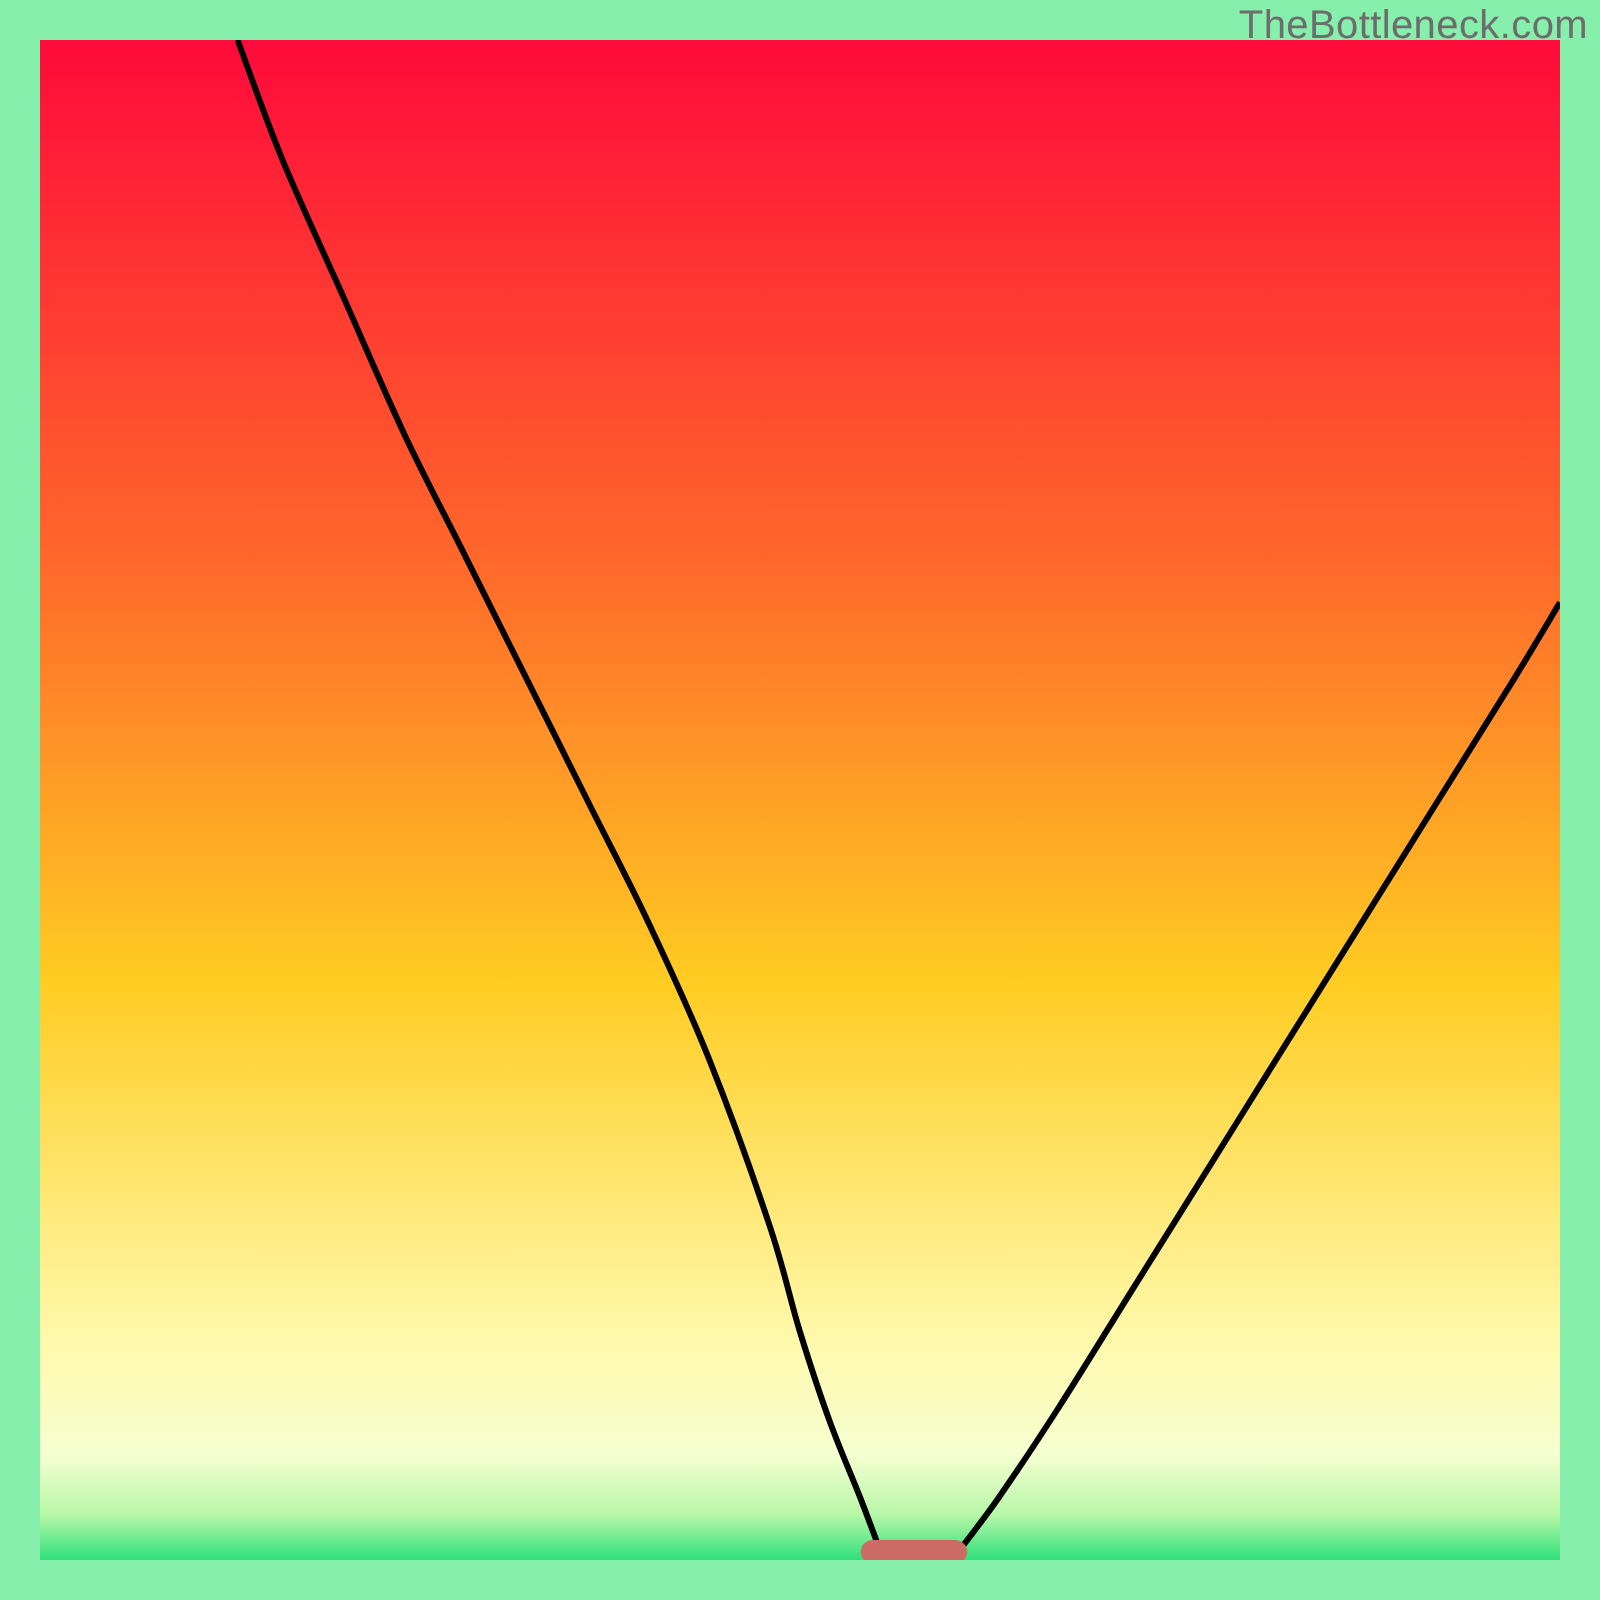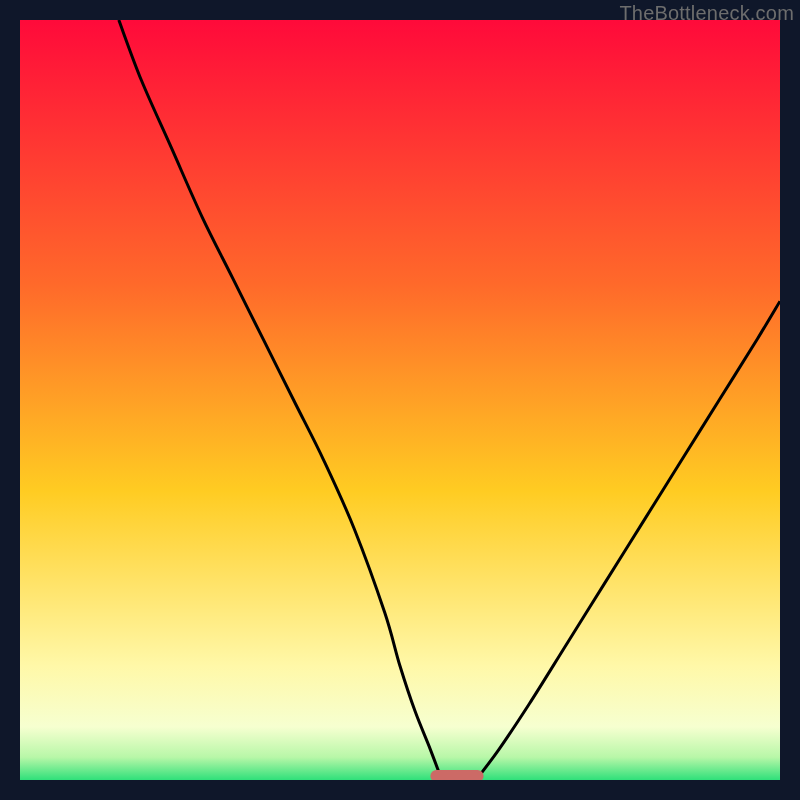--- a/index.html
+++ b/index.html
@@ -8,21 +8,21 @@
     width: 800px;
     height: 800px;
     background: #000;
     font-family: Arial, Helvetica, sans-serif;
     overflow: hidden;
   }
   .frame {
     position: relative;
     width: 800px;
     height: 800px;
-    background: #0f172a;
+    background: #86efac;
   }
   .plot {
     position: absolute;
     left: 20px;
     top: 20px;
     width: 760px;
     height: 760px;
   }
   .attribution {
     position: absolute;

